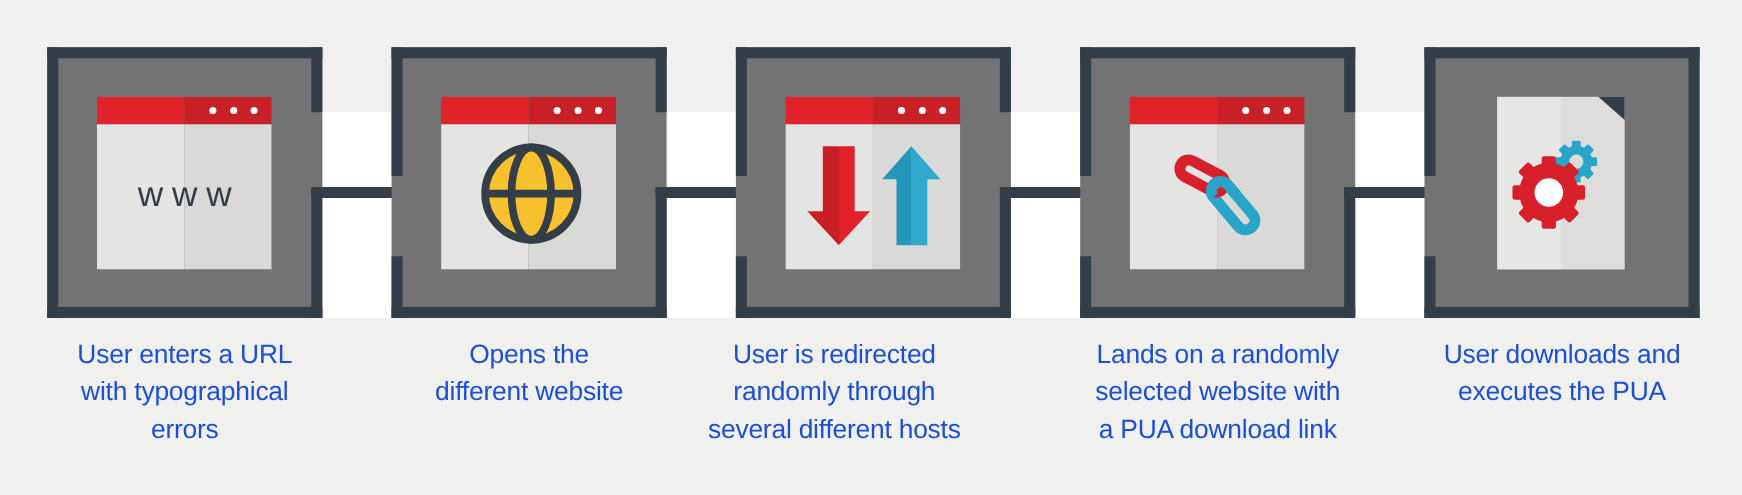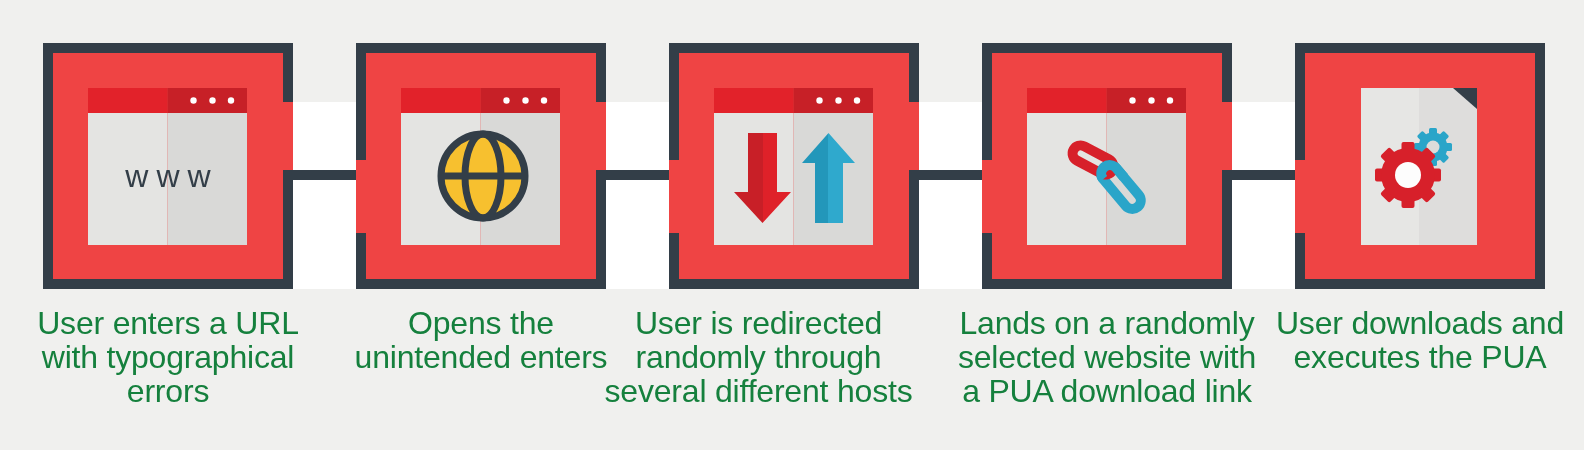--- a/index.html
+++ b/index.html
@@ -1,28 +1,28 @@
 <!DOCTYPE html>
 <html><head>
 <meta charset="utf-8">
 <style>
   html,body{margin:0;padding:0;}
   body{background:#f0f0ee;font-family:"Liberation Sans",sans-serif;}
   .diagram{position:relative;width:1584px;height:450px;background:#f0f0ee;overflow:hidden;}
-  .box{position:absolute;top:43px;width:250px;height:246px;background:#ef4444;}
+  .box{position:absolute;top:43px;width:250px;height:246px;background:#737373;}
   .seg{position:absolute;background:#333e48;}
   .bridge{position:absolute;top:102px;width:63px;height:187px;background:#ffffff;}
   .connector{position:absolute;top:160px;width:107px;height:30px;}
   .connector .line{position:absolute;left:0;top:10px;width:88px;height:10px;background:#333e48;}
   .connector .head{position:absolute;left:85px;top:1px;width:0;height:0;
      border-left:22px solid #333e48;border-top:14px solid transparent;border-bottom:14px solid transparent;}
   .icon-svg{position:absolute;left:45px;top:45px;}
   .fullbox-svg{position:absolute;left:0;top:0;}
   .caption{position:absolute;top:306px;width:313px;text-align:center;
-     font-size:32px;line-height:34px;color:#15803d;white-space:pre-line;letter-spacing:-0.2px;}
+     font-size:24px;line-height:34px;color:#1d4ed8;white-space:pre-line;letter-spacing:-0.2px;}
 </style>
 </head>
 <body>
 
 <div class="diagram">
 
   <div class="bridge" style="left:293px"></div>
   <div class="bridge" style="left:606px"></div>
   <div class="bridge" style="left:919px"></div>
   <div class="bridge" style="left:1232px"></div>
@@ -178,21 +178,21 @@
         <circle r="27"></circle>
         <circle r="13" fill="#fdfdfd"></circle>
       </g>
     </svg>
   </div>
 
   <div class="caption" style="left:11.5px">User enters a URL
 with typographical
 errors</div>
   <div class="caption" style="left:324.5px">Opens the
-unintended enters</div>
+different website</div>
   <div class="caption" style="left:602px">User is redirected
 randomly through
 several different hosts</div>
   <div class="caption" style="left:950.5px">Lands on a randomly
 selected website with
 a PUA download link</div>
   <div class="caption" style="left:1263.5px">User downloads and
 executes the PUA</div>
 
 </div>

